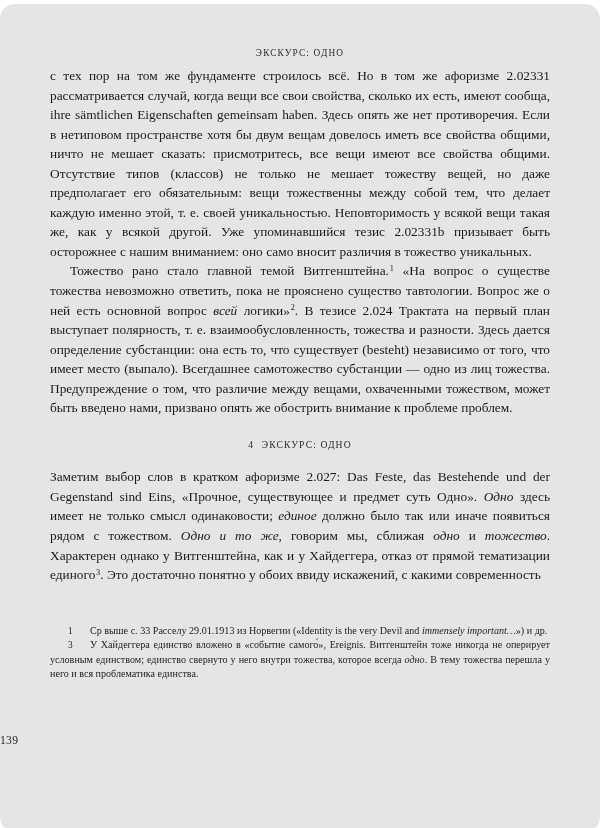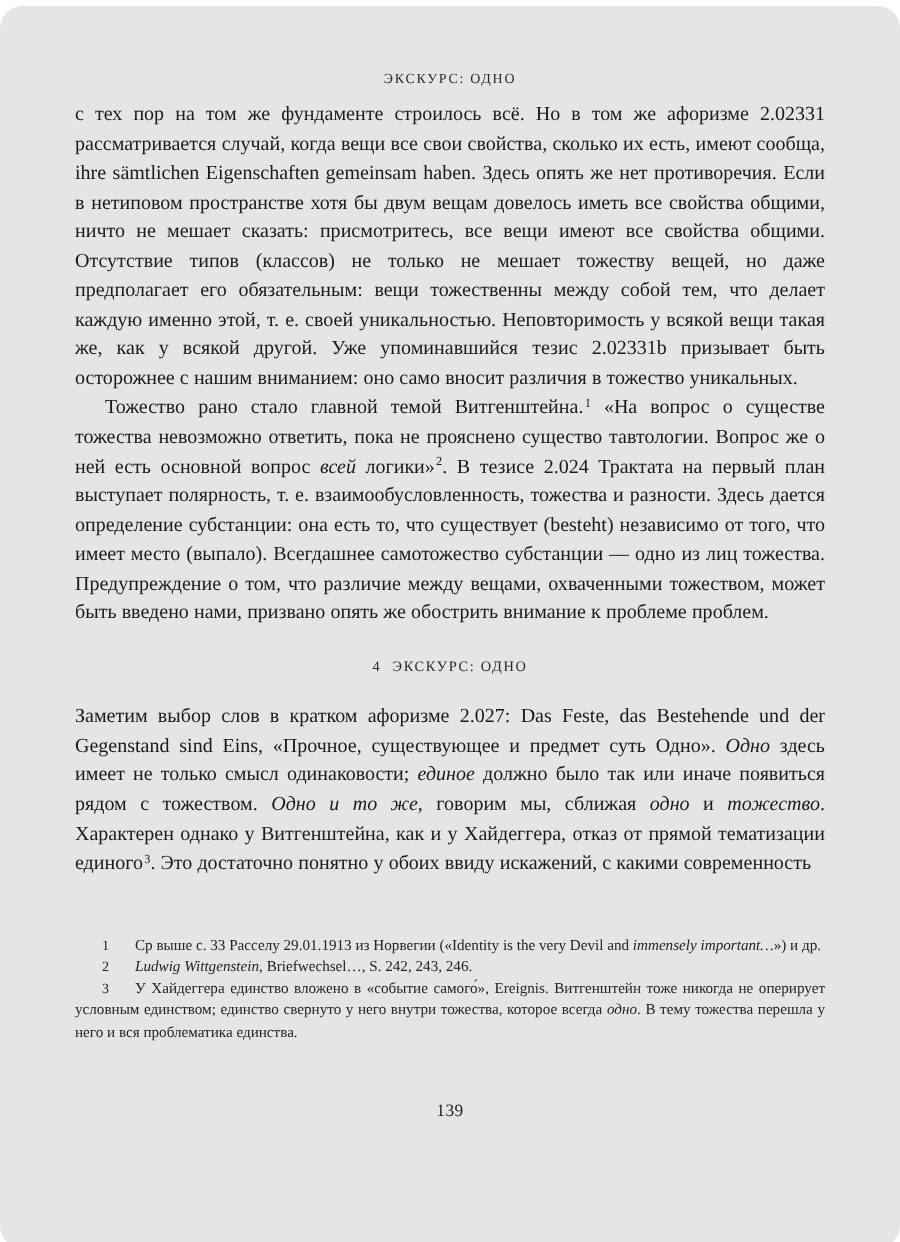--- a/index.html
+++ b/index.html
@@ -114,21 +114,21 @@
     margin-left: 18px;
     font-size: 9.4px;
   }
 
   
   .folio {
     position: absolute;
     left: 0;
     top: 730px;
     width: 600px;
-    text-align: center;
+    text-align: left;
     font-size: 11.6px;
     color: #1f1f1f;
     letter-spacing: 0.3px;
   }
 </style>
 </head>
 <body>
 
 <div class="page">
 
@@ -143,21 +143,20 @@
     <div class="section-heading"><span class="sec-num">4</span><span>ЭКСКУРС: ОДНО</span></div>
 
     <p class="body-par"><span>Заметим выбор слов в кратком афоризме 2.027: Das Feste, das Bestehende und der Gegenstand sind Eins, «Прочное, существующее и предмет суть Одно». </span><i>Одно</i><span> здесь имеет не только смысл одинаковости; </span><i>единое</i><span> должно было так или иначе появиться рядом с тожеством. </span><i>Одно и то же</i><span>, говорим мы, сближая </span><i>одно</i><span> и </span><i>тожество</i><span>. Характерен однако у Витгенштейна, как и у Хайдеггера, отказ от прямой тематизации единого</span><sup>3</sup><span>. Это достаточно понятно у обоих ввиду искажений, с какими современность</span></p>
 
   </div>
 
   <div class="footnotes">
 
     <p class="footnote"><span class="fn-num">1</span><span>Ср выше с. 33 Расселу 29.01.1913 из Норвегии («Identity is the very Devil and </span><i>immensely important…</i><span>») и др.</span></p>
 
-    <p class="footnote"><span class="fn-num">2</span><i>Ludwig Wittgenstein</i><span>, Briefwechsel…, S. 242, 243, 246.</span></p>
 
     <p class="footnote"><span class="fn-num">3</span><span>У Хайдеггера единство вложено в «событие самого́», Ereignis. Витгенштейн тоже никогда не оперирует условным единством; единство свернуто у него внутри тожества, которое всегда </span><i>одно</i><span>. В тему тожества перешла у него и вся проблематика единства.</span></p>
 
   </div>
 
   <div class="folio">139</div>
 
 </div>
 
 </body></html>

